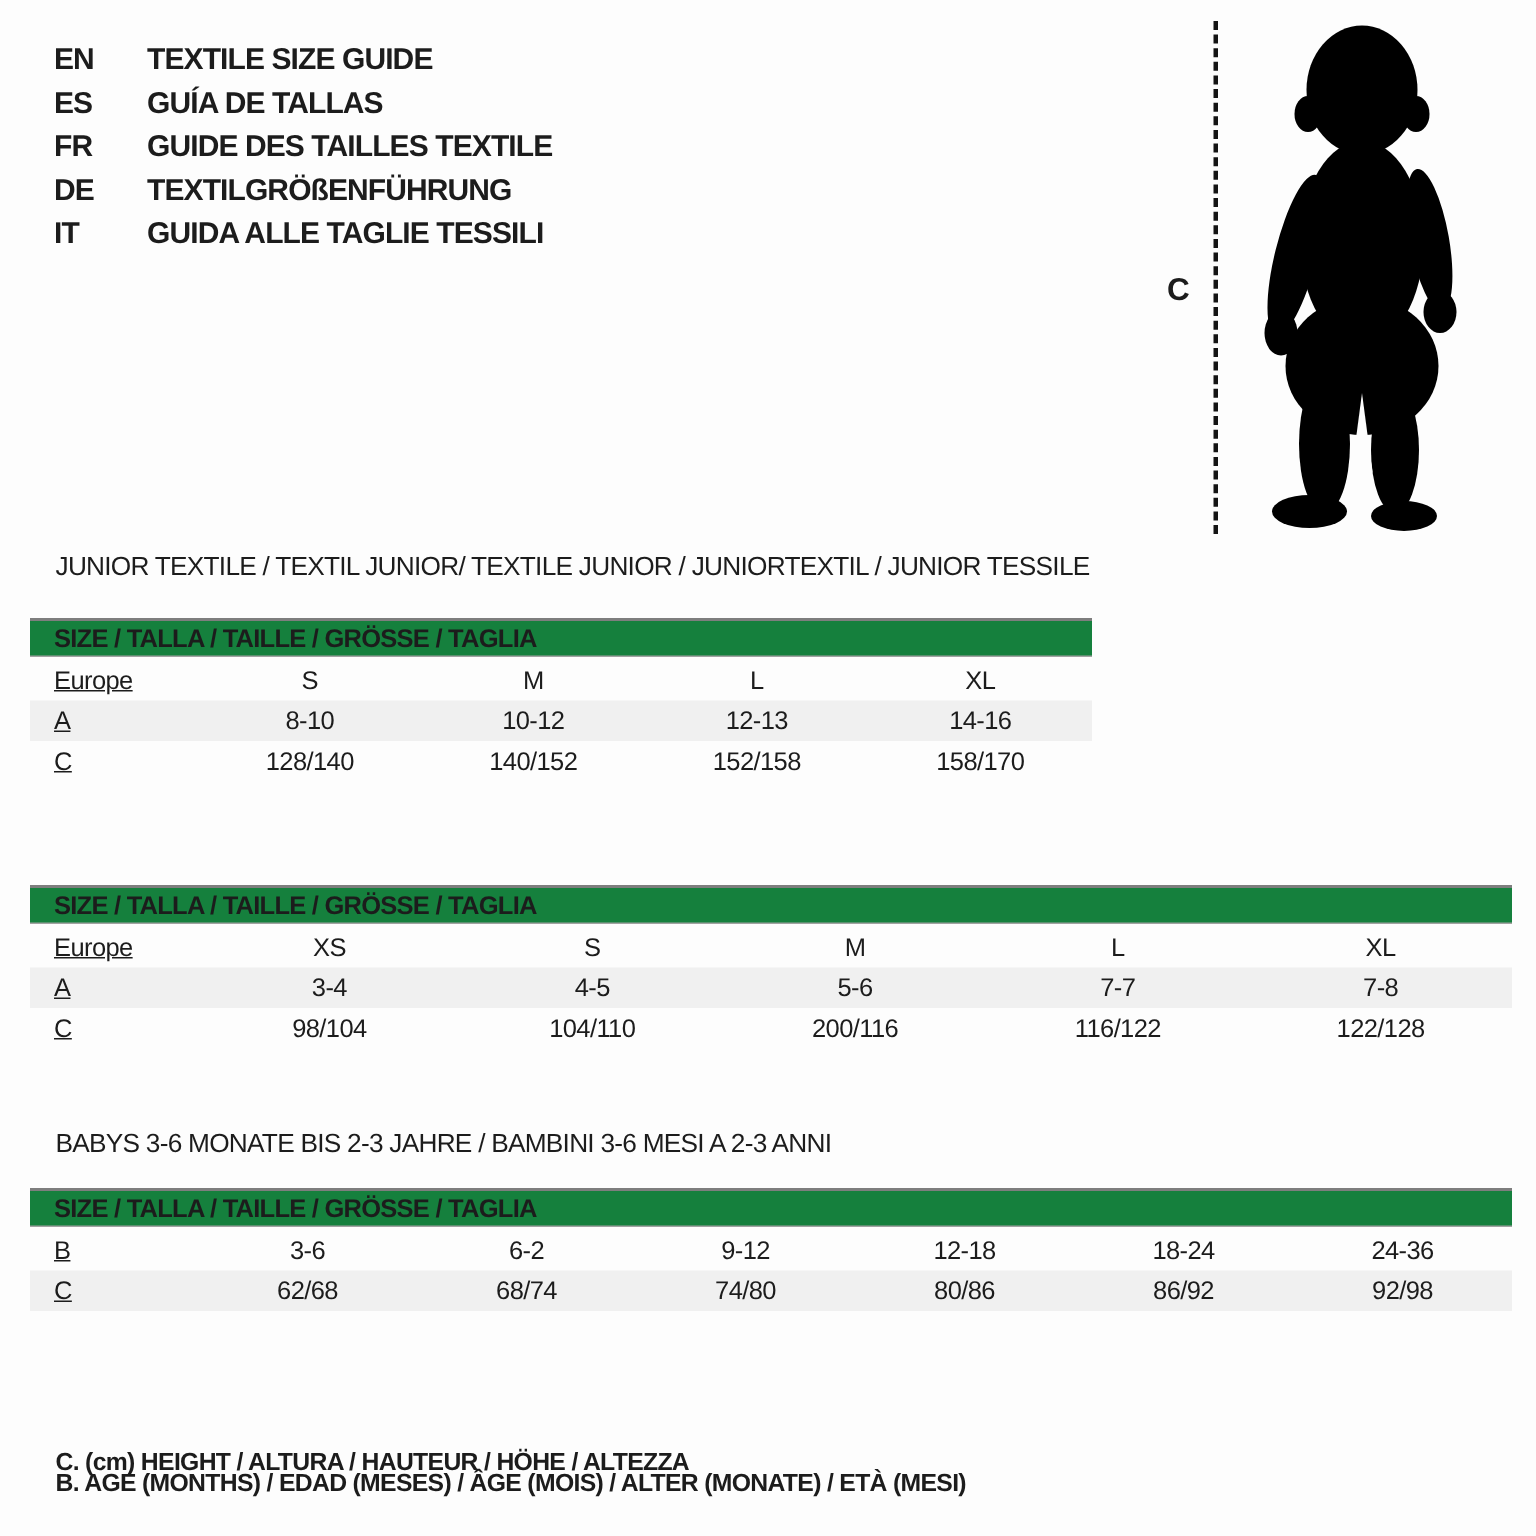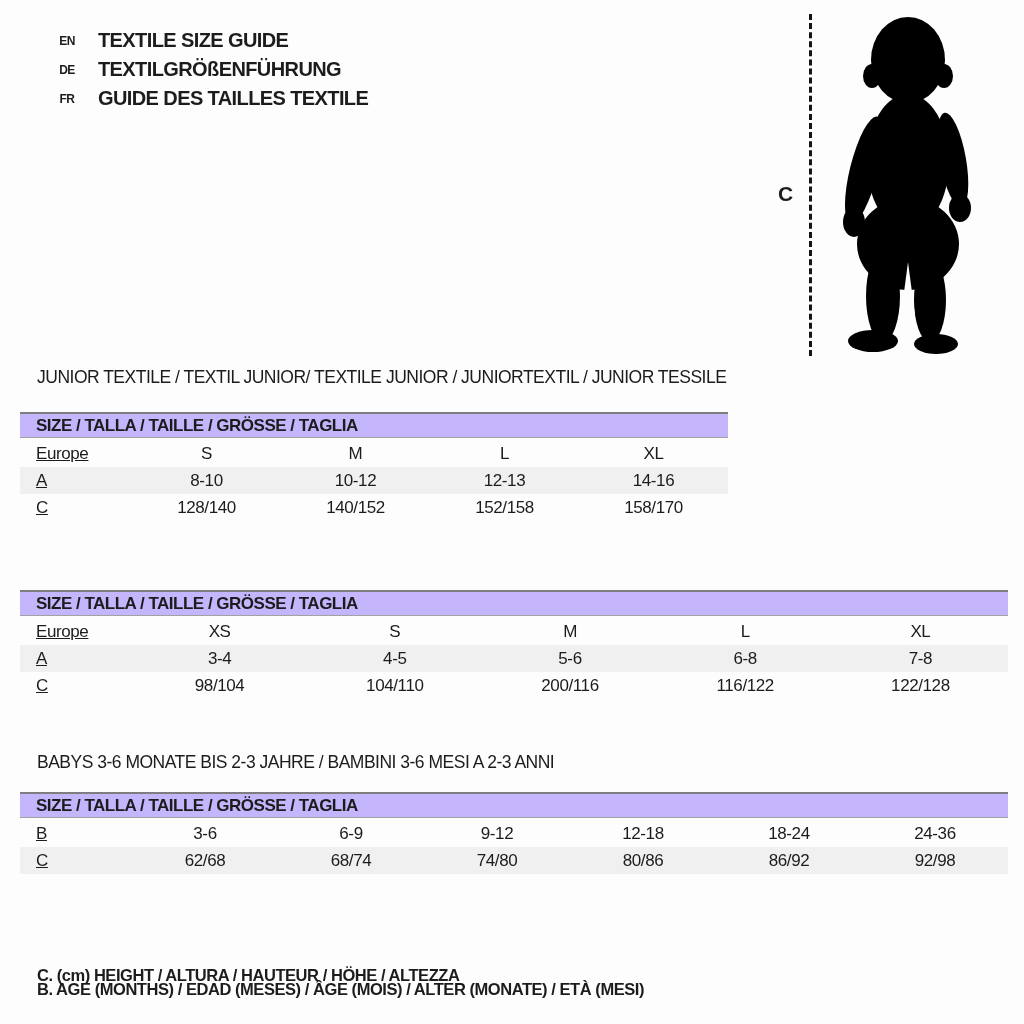--- a/index.html
+++ b/index.html
@@ -9,21 +9,21 @@
     color: #1c1c1c;
     position: relative;
     overflow: hidden;
   }
   .page { position: absolute; inset: 0; background: #fdfdfd; }
 
   
   .lang-list { position: absolute; left: 36px; top: 26px; }
   .lang-row { display: flex; height: 29px; align-items: center; }
   .lang-code {
-    width: 62px; font-size: 12px; font-weight: 700; letter-spacing: -0.6px; text-align: center;
+    width: 62px; font-size: 20px; font-weight: 700; letter-spacing: -0.6px;
   }
   .lang-title {
     font-size: 20px; font-weight: 700; letter-spacing: -0.6px; white-space: nowrap;
   }
 
   
   .figure-area { position: absolute; left: 760px; top: 0; width: 264px; height: 375px; }
   .height-line {
     position: absolute; left: 49px; top: 14px; height: 342px; width: 0;
     border-left: 3px dashed #141414;
@@ -34,21 +34,21 @@
   }
   .silhouette { position: absolute; left: 58px; top: 10px; }
 
   
   .section-heading {
     position: absolute; left: 37px;
     font-size: 17.5px; font-weight: 400; letter-spacing: -0.5px; white-space: nowrap;
   }
   .size-table { position: absolute; left: 20px; }
   .size-header-bar {
-    height: 26px; background: #c4b5fd;
+    height: 26px; background: #15803d;
     border-top: 2px solid #7e7e7e; border-bottom: 1px solid #a2a2a2;
     display: flex; align-items: center; padding-left: 16px;
     font-size: 17px; font-weight: 700; letter-spacing: -0.5px;
     margin-bottom: 2px;
   }
   .t-row { display: flex; height: 27px; align-items: center; }
   .t-row.shaded { background: #f0f0f0; }
   .row-label {
     width: 112px; padding-left: 16px;
     font-size: 17px; letter-spacing: -0.4px; text-decoration: underline;
@@ -68,26 +68,34 @@
 <body>
 
 <div class="page">
 
   <div class="lang-list">
     <div class="lang-row">
       <span class="lang-code">EN</span>
       <span class="lang-title">TEXTILE SIZE GUIDE</span>
     </div>
     <div class="lang-row">
+      <span class="lang-code">ES</span>
+      <span class="lang-title">GUÍA DE TALLAS</span>
+    </div>
+    <div class="lang-row">
+      <span class="lang-code">FR</span>
+      <span class="lang-title">GUIDE DES TAILLES TEXTILE</span>
+    </div>
+    <div class="lang-row">
       <span class="lang-code">DE</span>
       <span class="lang-title">TEXTILGRÖßENFÜHRUNG</span>
     </div>
     <div class="lang-row">
-      <span class="lang-code">FR</span>
-      <span class="lang-title">GUIDE DES TAILLES TEXTILE</span>
+      <span class="lang-code">IT</span>
+      <span class="lang-title">GUIDA ALLE TAGLIE TESSILI</span>
     </div>
   </div>
 
   <div class="figure-area">
     <div class="height-line"></div>
     <div class="height-label">C</div>
     <svg class="silhouette" width="176" height="352" viewBox="0 0 176 352" xmlns="http://www.w3.org/2000/svg">
       <g fill="#000000">
         <ellipse cx="90" cy="50" rx="37" ry="43"></ellipse>
         <ellipse cx="54" cy="66" rx="9" ry="12"></ellipse>
@@ -141,40 +149,40 @@
       <span class="cell">S</span>
       <span class="cell">M</span>
       <span class="cell">L</span>
       <span class="cell">XL</span>
     </div>
     <div class="t-row shaded">
       <span class="row-label">A</span>
       <span class="cell">3-4</span>
       <span class="cell">4-5</span>
       <span class="cell">5-6</span>
-      <span class="cell">6-8</span>
+      <span class="cell">7-7</span>
       <span class="cell">7-8</span>
     </div>
     <div class="t-row">
       <span class="row-label">C</span>
       <span class="cell">98/104</span>
       <span class="cell">104/110</span>
       <span class="cell">200/116</span>
       <span class="cell">116/122</span>
       <span class="cell">122/128</span>
     </div>
   </div>
 
   <div class="section-heading" style="top:752px">BABYS 3-6 MONATE BIS 2-3 JAHRE / BAMBINI 3-6 MESI A 2-3 ANNI</div>
   <div class="size-table" style="top:792px; width:988px">
     <div class="size-header-bar">SIZE / TALLA / TAILLE / GRÖSSE / TAGLIA</div>
     <div class="t-row">
       <span class="row-label">B</span>
       <span class="cell">3-6</span>
-      <span class="cell">6-9</span>
+      <span class="cell">6-2</span>
       <span class="cell">9-12</span>
       <span class="cell">12-18</span>
       <span class="cell">18-24</span>
       <span class="cell">24-36</span>
     </div>
     <div class="t-row shaded">
       <span class="row-label">C</span>
       <span class="cell">62/68</span>
       <span class="cell">68/74</span>
       <span class="cell">74/80</span>

